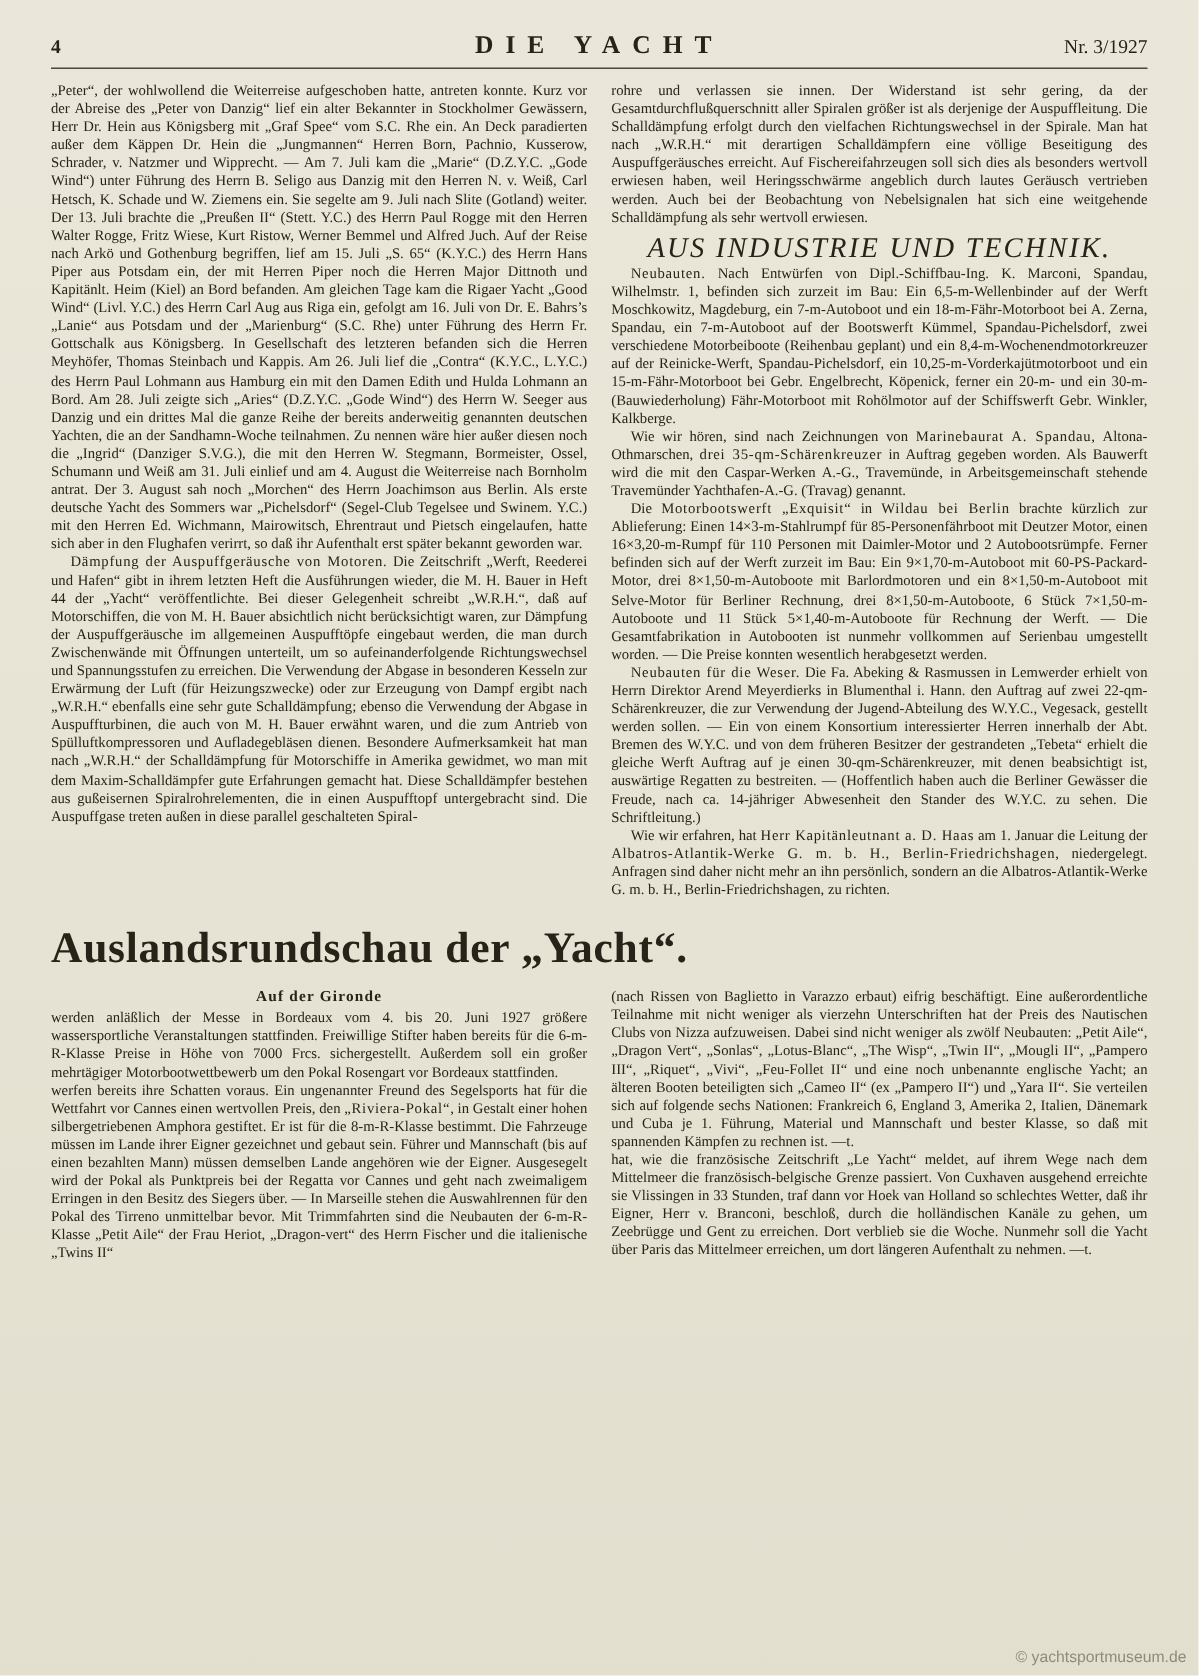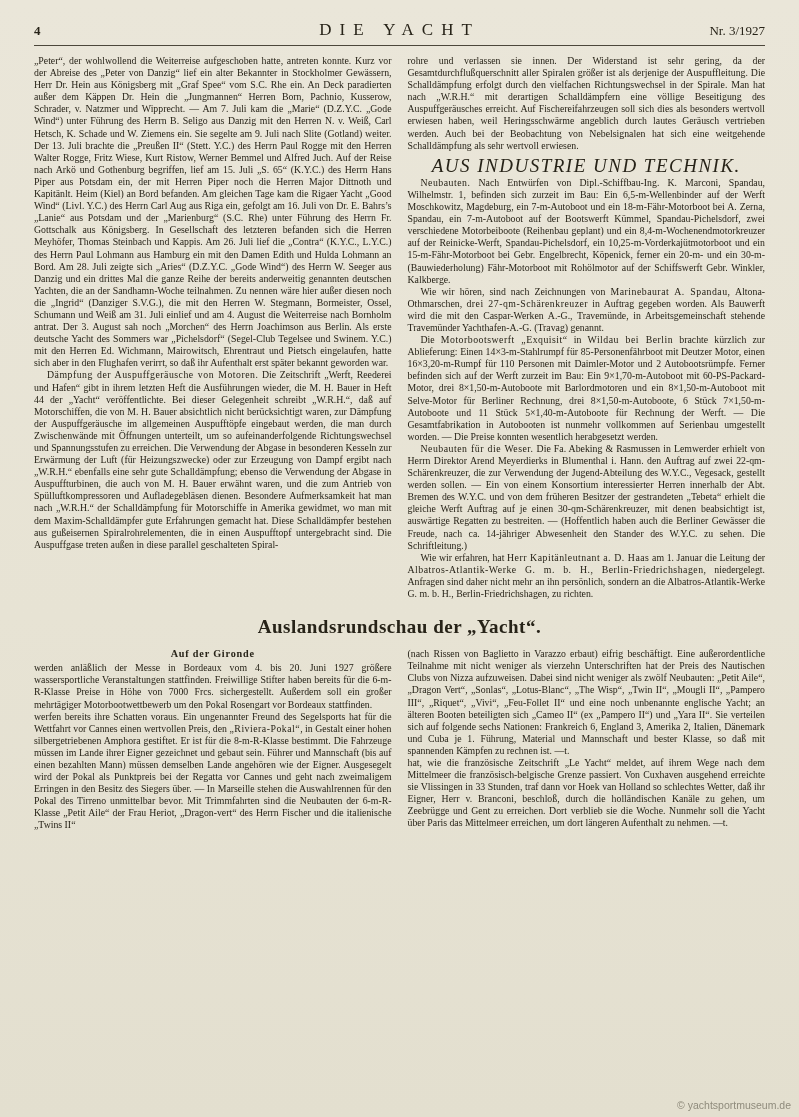--- a/index.html
+++ b/index.html
@@ -14,21 +14,21 @@
   }
   .page { padding: 20px 34px 0 34px; }
 
   
   .header {
     display: grid;
     grid-template-columns: 1fr auto 1fr;
     align-items: baseline;
   }
   .pagenum { justify-self: start; font-size: 13px; font-weight: bold; }
-  .masthead { font-size: 17px; letter-spacing: 8px; font-weight: 400; }
+  .masthead { font-size: 17px; letter-spacing: 8px; font-weight: 700; }
   .issue { justify-self: end; font-size: 13px; }
   .rule { border-top: 1px solid #4c473b; margin: 5px 0 9px 0; }
 
   
   .cols { display: flex; gap: 16px; }
   .col {
     flex: 1 1 0;
     min-width: 0;
     text-align: justify;
     font-size: 9.8px;
@@ -47,22 +47,22 @@
     font-size: 19px;
     letter-spacing: 1.5px;
     text-align: center;
     margin: 8px 0 5px 0;
     text-indent: 0;
     white-space: nowrap;
   }
 
   
   .auslands-title {
-    text-align: center;
-    font-size: 19px;
+    text-align: left;
+    font-size: 29px;
     font-weight: bold;
     letter-spacing: 0.5px;
     margin: 16px 0 10px 0;
   }
 
   
   .subhead {
     text-align: center;
     font-weight: bold;
     font-size: 10.2px;
@@ -96,21 +96,21 @@
 
   <section class="cols">
     <div class="col">
       <p class="noindent"><span>„Peter“, der wohlwollend die Weiterreise aufgeschoben hatte, antreten konnte. Kurz vor der Abreise des „Peter von Danzig“ lief ein alter Bekannter in Stockholmer Gewässern, Herr Dr. Hein aus Königsberg mit „Graf Spee“ vom S.C. Rhe ein. An Deck paradierten außer dem Käppen Dr. Hein die „Jungmannen“ Herren Born, Pachnio, Kusserow, Schrader, v. Natzmer und Wipprecht. — Am 7. Juli kam die „Marie“ (D.Z.Y.C. „Gode Wind“) unter Führung des Herrn B. Seligo aus Danzig mit den Herren N. v. Weiß, Carl Hetsch, K. Schade und W. Ziemens ein. Sie segelte am 9. Juli nach Slite (Gotland) weiter. Der 13. Juli brachte die „Preußen II“ (Stett. Y.C.) des Herrn Paul Rogge mit den Herren Walter Rogge, Fritz Wiese, Kurt Ristow, Werner Bemmel und Alfred Juch. Auf der Reise nach Arkö und Gothenburg begriffen, lief am 15. Juli „S. 65“ (K.Y.C.) des Herrn Hans Piper aus Potsdam ein, der mit Herren Piper noch die Herren Major Dittnoth und Kapitänlt. Heim (Kiel) an Bord befanden. Am gleichen Tage kam die Rigaer Yacht „Good Wind“ (Livl. Y.C.) des Herrn Carl Aug aus Riga ein, gefolgt am 16. Juli von Dr. E. Bahrs’s „Lanie“ aus Potsdam und der „Marienburg“ (S.C. Rhe) unter Führung des Herrn Fr. Gottschalk aus Königsberg. In Gesellschaft des letzteren befanden sich die Herren Meyhöfer, Thomas Steinbach und Kappis. Am 26. Juli lief die „Contra“ (K.Y.C., L.Y.C.) des Herrn Paul Lohmann aus Hamburg ein mit den Damen Edith und Hulda Lohmann an Bord. Am 28. Juli zeigte sich „Aries“ (D.Z.Y.C. „Gode Wind“) des Herrn W. Seeger aus Danzig und ein drittes Mal die ganze Reihe der bereits anderweitig genannten deutschen Yachten, die an der Sandhamn-Woche teilnahmen. Zu nennen wäre hier außer diesen noch die „Ingrid“ (Danziger S.V.G.), die mit den Herren W. Stegmann, Bormeister, Ossel, Schumann und Weiß am 31. Juli einlief und am 4. August die Weiterreise nach Bornholm antrat. Der 3. August sah noch „Morchen“ des Herrn Joachimson aus Berlin. Als erste deutsche Yacht des Sommers war „Pichelsdorf“ (Segel-Club Tegelsee und Swinem. Y.C.) mit den Herren Ed. Wichmann, Mairowitsch, Ehrentraut und Pietsch eingelaufen, hatte sich aber in den Flughafen verirrt, so daß ihr Aufenthalt erst später bekannt geworden war.</span></p>
       <p><span class="seg-b">Dämpfung der Auspuffgeräusche von Motoren.</span><span> Die Zeitschrift „Werft, Reederei und Hafen“ gibt in ihrem letzten Heft die Ausführungen wieder, die M. H. Bauer in Heft 44 der „Yacht“ veröffentlichte. Bei dieser Gelegenheit schreibt „W.R.H.“, daß auf Motorschiffen, die von M. H. Bauer absichtlich nicht berücksichtigt waren, zur Dämpfung der Auspuffgeräusche im allgemeinen Auspufftöpfe eingebaut werden, die man durch Zwischenwände mit Öffnungen unterteilt, um so aufeinanderfolgende Richtungswechsel und Spannungsstufen zu erreichen. Die Verwendung der Abgase in besonderen Kesseln zur Erwärmung der Luft (für Heizungszwecke) oder zur Erzeugung von Dampf ergibt nach „W.R.H.“ ebenfalls eine sehr gute Schalldämpfung; ebenso die Verwendung der Abgase in Auspuffturbinen, die auch von M. H. Bauer erwähnt waren, und die zum Antrieb von Spülluftkompressoren und Aufladegebläsen dienen. Besondere Aufmerksamkeit hat man nach „W.R.H.“ der Schalldämpfung für Motorschiffe in Amerika gewidmet, wo man mit dem Maxim-Schalldämpfer gute Erfahrungen gemacht hat. Diese Schalldämpfer bestehen aus gußeisernen Spiralrohrelementen, die in einen Auspufftopf untergebracht sind. Die Auspuffgase treten außen in diese parallel geschalteten Spiral-</span></p>
     </div>
     <div class="col">
       <p class="noindent"><span>rohre und verlassen sie innen. Der Widerstand ist sehr gering, da der Gesamtdurchflußquerschnitt aller Spiralen größer ist als derjenige der Auspuffleitung. Die Schalldämpfung erfolgt durch den vielfachen Richtungswechsel in der Spirale. Man hat nach „W.R.H.“ mit derartigen Schalldämpfern eine völlige Beseitigung des Auspuffgeräusches erreicht. Auf Fischereifahrzeugen soll sich dies als besonders wertvoll erwiesen haben, weil Heringsschwärme angeblich durch lautes Geräusch vertrieben werden. Auch bei der Beobachtung von Nebelsignalen hat sich eine weitgehende Schalldämpfung als sehr wertvoll erwiesen.</span></p>
       <h2 class="industrie-head">AUS INDUSTRIE UND TECHNIK.</h2>
       <p><span class="seg-b">Neubauten.</span><span> Nach Entwürfen von Dipl.-Schiffbau-Ing. K. Marconi, Spandau, Wilhelmstr. 1, befinden sich zurzeit im Bau: Ein 6,5-m-Wellenbinder auf der Werft Moschkowitz, Magdeburg, ein 7-m-Autoboot und ein 18-m-Fähr-Motorboot bei A. Zerna, Spandau, ein 7-m-Autoboot auf der Bootswerft Kümmel, Spandau-Pichelsdorf, zwei verschiedene Motorbeiboote (Reihenbau geplant) und ein 8,4-m-Wochenendmotorkreuzer auf der Reinicke-Werft, Spandau-Pichelsdorf, ein 10,25-m-Vorderkajütmotorboot und ein 15-m-Fähr-Motorboot bei Gebr. Engelbrecht, Köpenick, ferner ein 20-m- und ein 30-m- (Bauwiederholung) Fähr-Motorboot mit Rohölmotor auf der Schiffswerft Gebr. Winkler, Kalkberge.</span></p>
-      <p><span>Wie wir hören, sind nach Zeichnungen von </span><span class="seg-b">Marinebaurat A. Spandau,</span><span> Altona-Othmarschen, </span><span class="seg-b">drei 27-qm-Schärenkreuzer</span><span> in Auftrag gegeben worden. Als Bauwerft wird die mit den Caspar-Werken A.-G., Travemünde, in Arbeitsgemeinschaft stehende Travemünder Yachthafen-A.-G. (Travag) genannt.</span></p>
+      <p><span>Wie wir hören, sind nach Zeichnungen von </span><span class="seg-b">Marinebaurat A. Spandau,</span><span> Altona-Othmarschen, </span><span class="seg-b">drei 35-qm-Schärenkreuzer</span><span> in Auftrag gegeben worden. Als Bauwerft wird die mit den Caspar-Werken A.-G., Travemünde, in Arbeitsgemeinschaft stehende Travemünder Yachthafen-A.-G. (Travag) genannt.</span></p>
       <p><span>Die </span><span class="seg-b">Motorbootswerft „Exquisit“</span><span> in </span><span class="seg-b">Wildau bei Berlin</span><span> brachte kürzlich zur Ablieferung: Einen 14×3-m-Stahlrumpf für 85-Personenfährboot mit Deutzer Motor, einen 16×3,20-m-Rumpf für 110 Personen mit Daimler-Motor und 2 Autobootsrümpfe. Ferner befinden sich auf der Werft zurzeit im Bau: Ein 9×1,70-m-Autoboot mit 60-PS-Packard-Motor, drei 8×1,50-m-Autoboote mit Barlordmotoren und ein 8×1,50-m-Autoboot mit Selve-Motor für Berliner Rechnung, drei 8×1,50-m-Autoboote, 6 Stück 7×1,50-m-Autoboote und 11 Stück 5×1,40-m-Autoboote für Rechnung der Werft. — Die Gesamtfabrikation in Autobooten ist nunmehr vollkommen auf Serienbau umgestellt worden. — Die Preise konnten wesentlich herabgesetzt werden.</span></p>
       <p><span class="seg-b">Neubauten für die Weser.</span><span> Die Fa. Abeking &amp; Rasmussen in Lemwerder erhielt von Herrn Direktor Arend Meyerdierks in Blumenthal i. Hann. den Auftrag auf zwei 22-qm-Schärenkreuzer, die zur Verwendung der Jugend-Abteilung des W.Y.C., Vegesack, gestellt werden sollen. — Ein von einem Konsortium interessierter Herren innerhalb der Abt. Bremen des W.Y.C. und von dem früheren Besitzer der gestrandeten „Tebeta“ erhielt die gleiche Werft Auftrag auf je einen 30-qm-Schärenkreuzer, mit denen beabsichtigt ist, auswärtige Regatten zu bestreiten. — (Hoffentlich haben auch die Berliner Gewässer die Freude, nach ca. 14-jähriger Abwesenheit den Stander des W.Y.C. zu sehen. Die Schriftleitung.)</span></p>
       <p><span>Wie wir erfahren, hat </span><span class="seg-b">Herr Kapitänleutnant a. D. Haas</span><span> am 1. Januar die Leitung der </span><span class="seg-b">Albatros-Atlantik-Werke G. m. b. H., Berlin-Friedrichshagen,</span><span> niedergelegt. Anfragen sind daher nicht mehr an ihn persönlich, sondern an die Albatros-Atlantik-Werke G. m. b. H., Berlin-Friedrichshagen, zu richten.</span></p>
     </div>
   </section>
 
   <h1 class="auslands-title">Auslandsrundschau der „Yacht“.</h1>
 
   <section class="cols">
     <div class="col">

